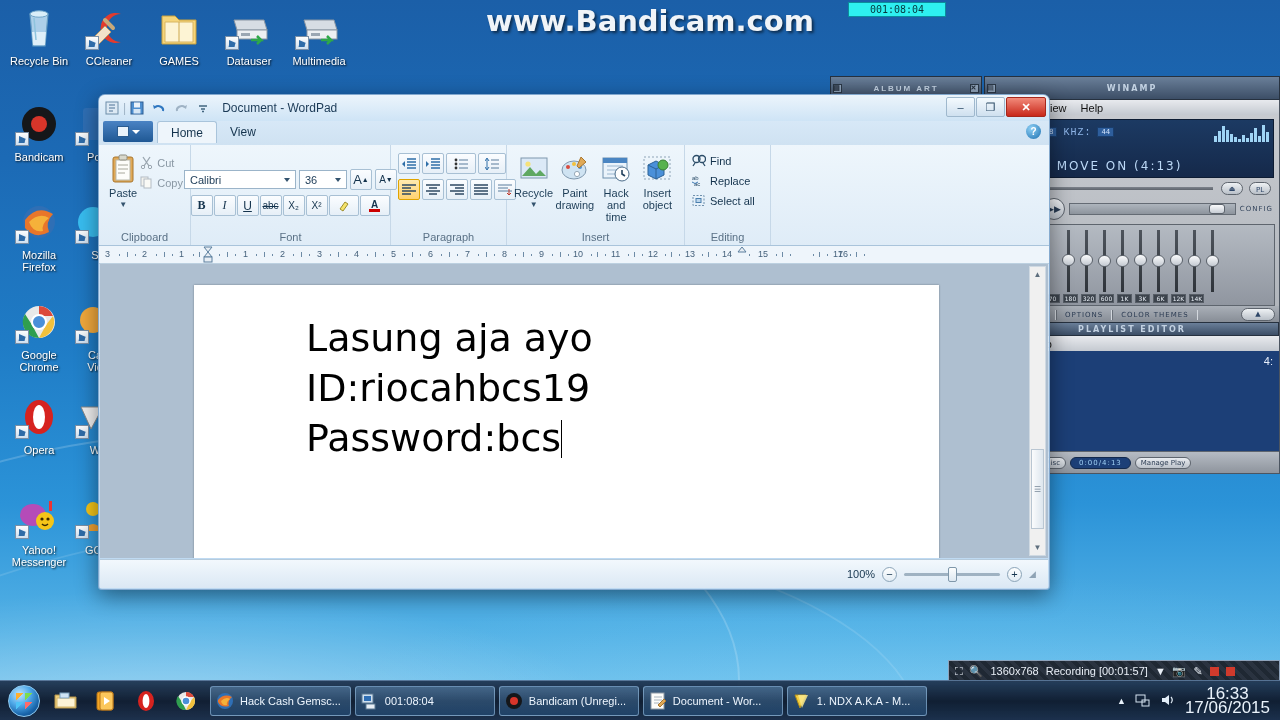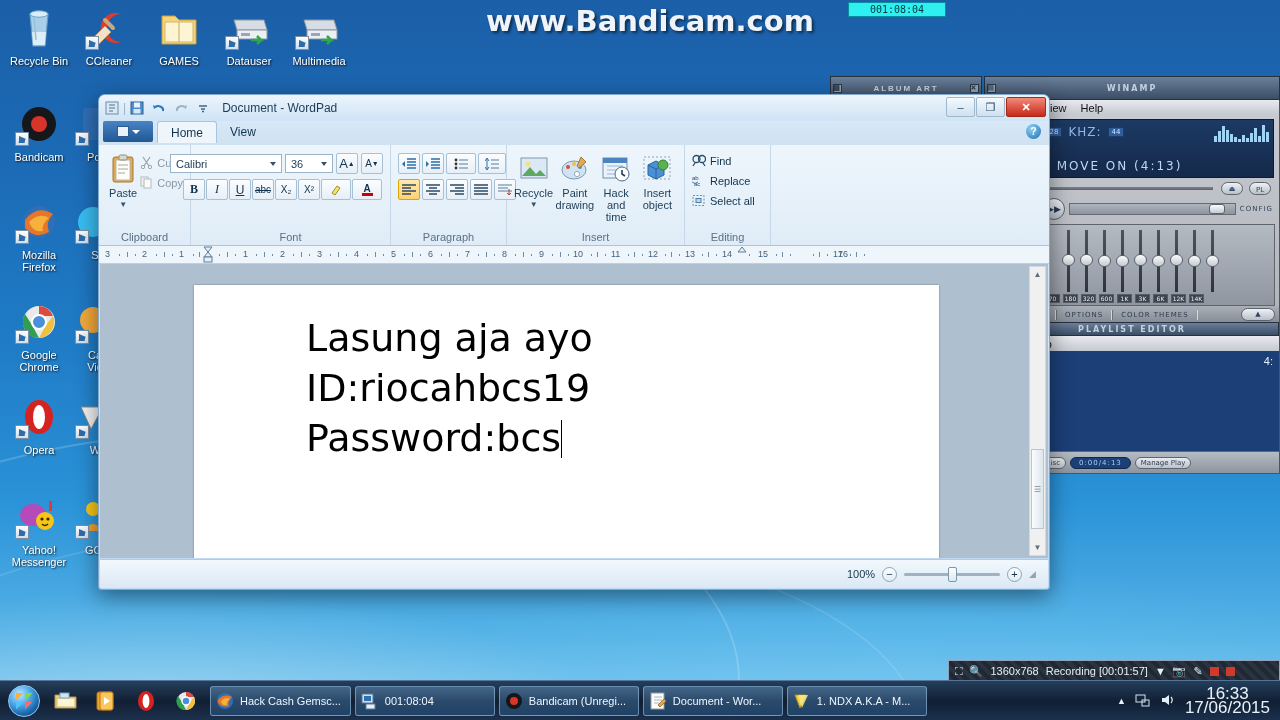--- a/index.html
+++ b/index.html
@@ -156,21 +156,21 @@
                    border: 1px solid #2b3847; font-size: 7px; color: #26313f;
                    display: flex; align-items: center; justify-content: center; }
   .wa-body { background: linear-gradient(180deg,#c9ccd1,#9ea4ac); border: 1px solid #4c5561;
              border-top: none; }
   .wa-menu { height: 15px; background: linear-gradient(180deg,#e8eaee,#c4c9d0);
              display: flex; align-items: center; gap: 14px; padding-left: 6px;
              font-family: "Liberation Sans", sans-serif; font-size: 11px; color: #111; }
   .wa-lcd { margin: 4px 5px 0; background: linear-gradient(180deg,#1c3a63,#15294a);
             border: 1px solid #0d1c33; padding: 3px 4px; }
   .wa-lcd-row { display: flex; align-items: center; gap: 6px; height: 18px; }
-  .lcd-tag { font-size: 12px; color: #8fb6e8; letter-spacing: 1px; }
+  .lcd-tag { font-size: 10px; color: #8fb6e8; letter-spacing: 1px; font-family: Liberation Mono, monospace; }
   .lcd-val { background: #2e5e9c; color: #cfe2fb; font-size: 7px; padding: 0 3px;
              border: 1px solid #1a3d6b; }
   .lcd-pill { border: 1px solid #4d7ab4; border-radius: 6px; color: #9cc0ec;
               font-size: 7px; padding: 0 4px; letter-spacing: 1px; }
   .vis { margin-left: auto; display: flex; align-items: flex-end; gap: 1px; height: 20px; }
   .vis i { width: 3px; background: #9fd4f5; display: block; }
   .wa-track { color: #bcd9f7; font-size: 12px; letter-spacing: 2px; padding: 3px 2px 1px;
               white-space: nowrap; overflow: hidden; }
   .wa-seek { margin: 5px 6px 0; height: 10px; position: relative; }
   .seek-line { position: absolute; left: 0; right: 60px; top: 4px; height: 3px;
@@ -713,21 +713,21 @@
                 <rect x="1" y="1" width="7" height="9" fill="#f3f3ee" stroke="#b3bcc4"></rect>
                 <rect x="4" y="3" width="7" height="9" fill="#fafaf6" stroke="#b3bcc4"></rect>
               </svg>
           </span>
           <span>Copy</span>
         </div>
       </div>
       <div class="glabel">Clipboard</div>
     </div>
 
-    <div class="rgroup" style="width:200px;align-items:flex-end;padding-top:8px;">
+    <div class="rgroup" style="width:200px;align-items:center;padding-top:24px;">
       <div class="fnt-box">
         <span class="combo" style="width:112px;">
           <span>Calibri</span>
           <span class="cav"></span>
         </span>
         <span class="combo" style="width:48px;">
           <span>36</span>
           <span class="cav"></span>
         </span>
         <span class="tbtn bordered" style="font-size:13px;">

